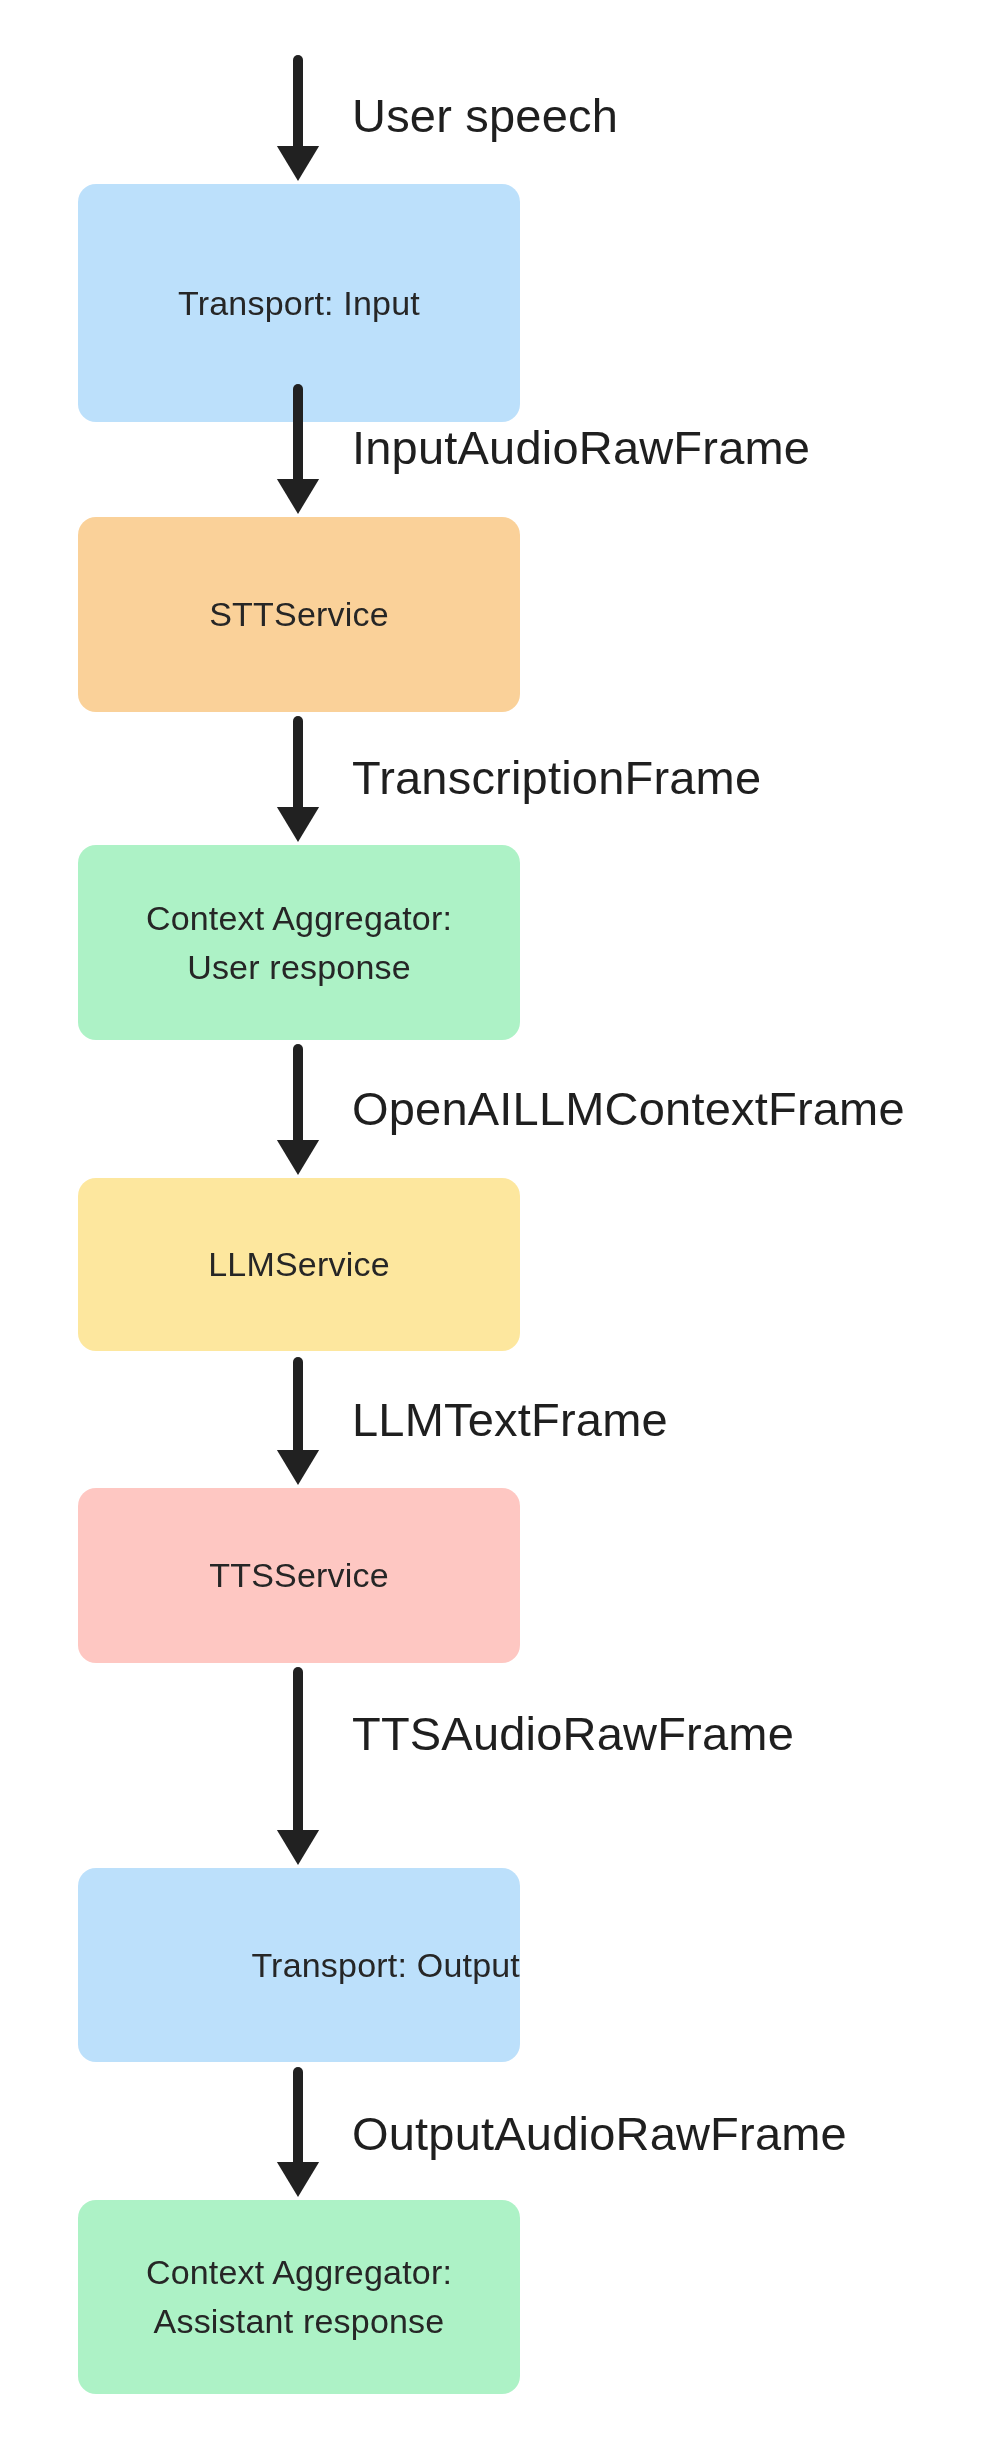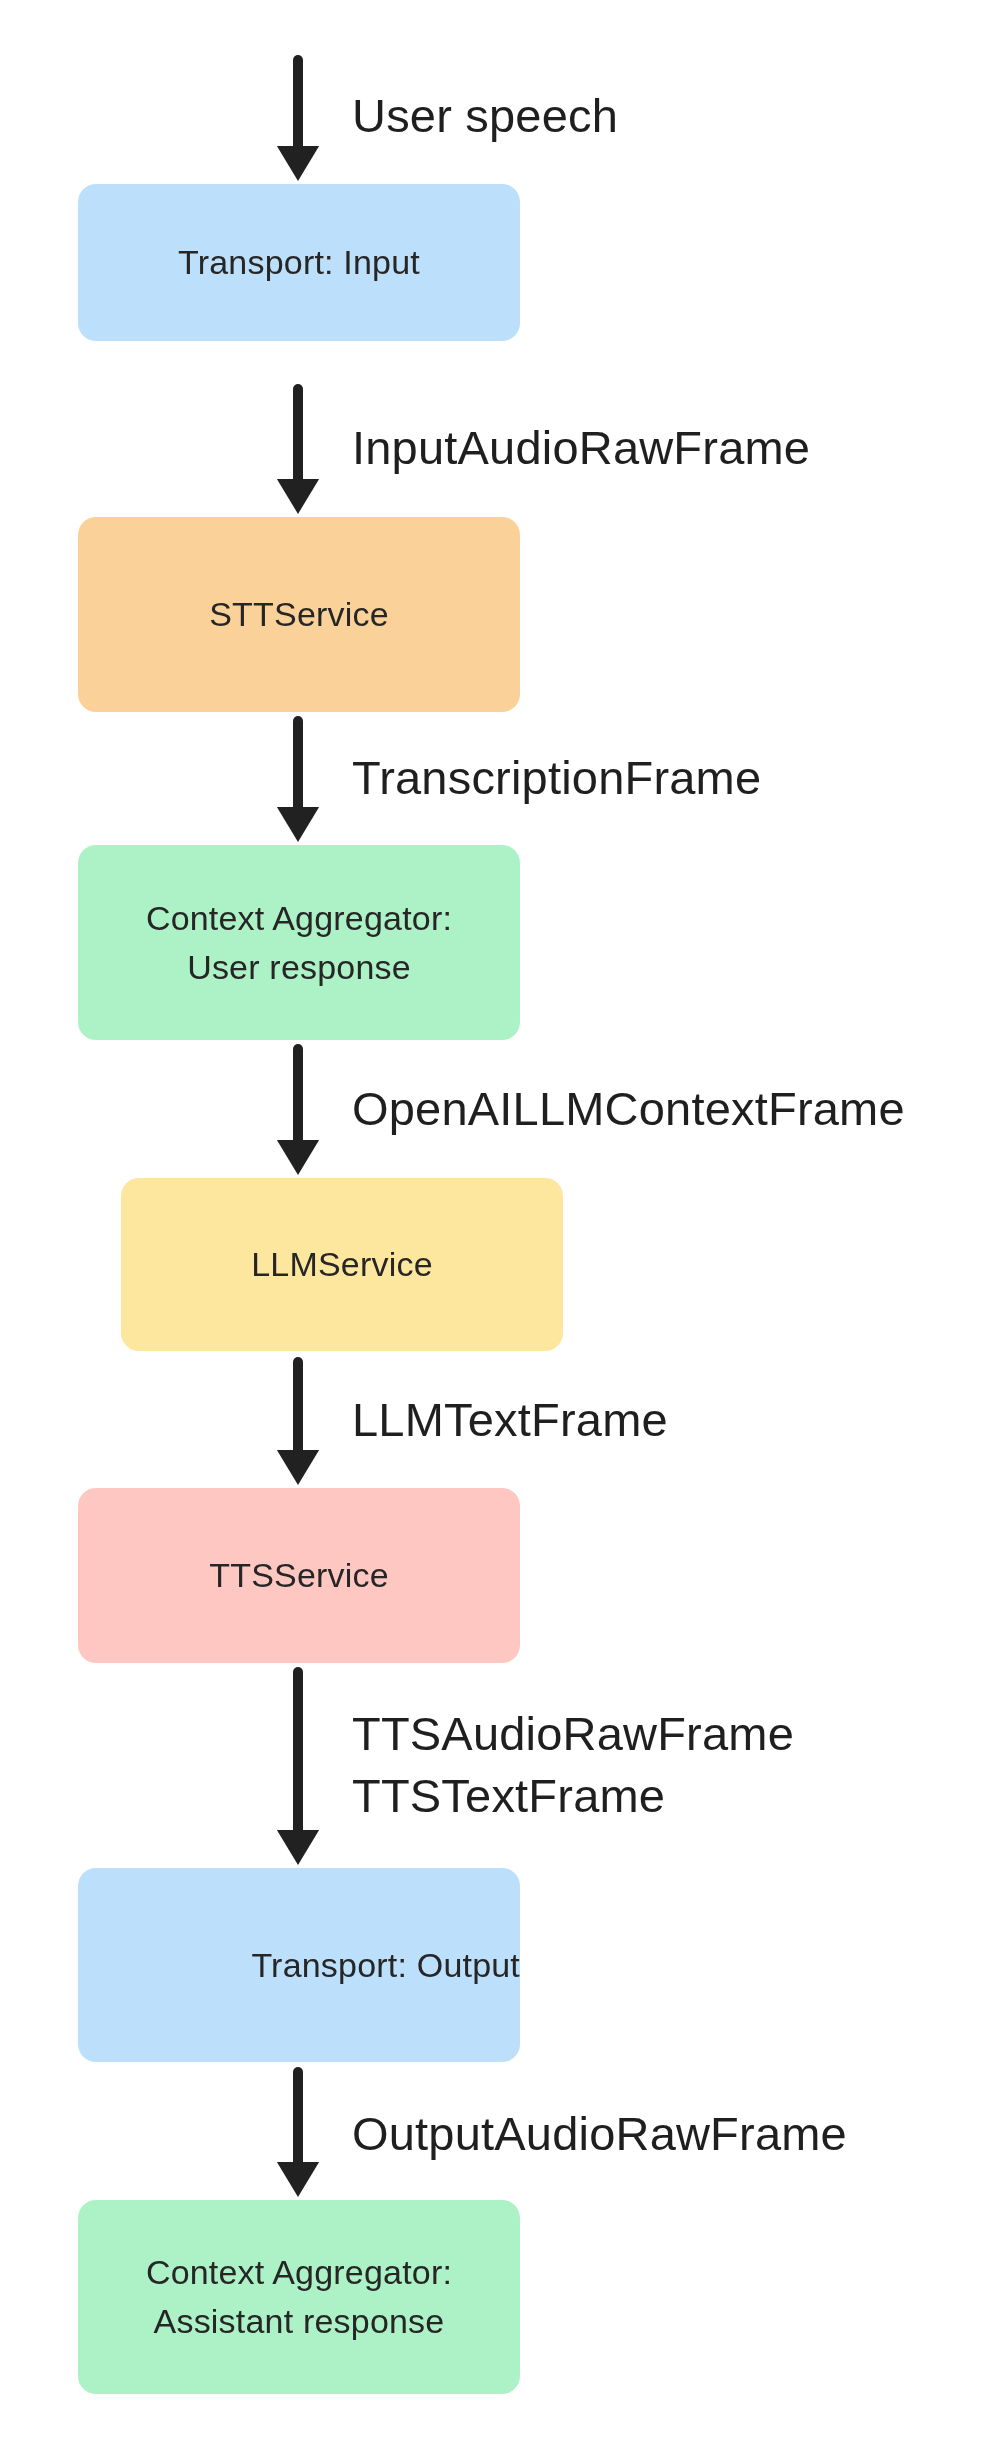--- a/index.html
+++ b/index.html
@@ -21,24 +21,24 @@
     display: flex;
     flex-direction: column;
     align-items: center;
     justify-content: center;
     text-align: center;
     font-size: 34px;
     line-height: 49px;
     color: #262626;
     letter-spacing: 0.2px;
   }
-  .n1 { top: 184px;  height: 157px; }
+  .n1 { top: 184px;  height: 238px; }
   .n2 { top: 517px;  height: 195px; }
   .n3 { top: 845px;  height: 195px; }
-  .n4 { top: 1178px; height: 173px; margin-left: 43px; }
+  .n4 { top: 1178px; height: 173px; }
   .n5 { top: 1488px; height: 175px; }
   .n6 { top: 1868px; height: 194px; }
   .n7 { top: 2200px; height: 194px; }
 
   
   .arrow {
     position: absolute;
     left: 276px;
     width: 44px;
   }
@@ -151,21 +151,20 @@
   <div class="node n5" style="background-color: rgb(254, 199, 194);">
     <span>TTSService</span>
   </div>
 
   <div class="arrow a6">
     <div class="shaft" style="background-color: rgb(33, 33, 33);"></div>
     <div class="head" style="background-color: rgb(33, 33, 33);"></div>
   </div>
   <div class="elabel l6">
     <div>TTSAudioRawFrame</div>
-    <div>TTSTextFrame</div>
   </div>
 
   <div class="node n6" style="background-color: rgb(188, 224, 251); align-items: flex-end;">
     <span>Transport: Output</span>
   </div>
 
   <div class="arrow a7">
     <div class="shaft" style="background-color: rgb(33, 33, 33);"></div>
     <div class="head" style="background-color: rgb(33, 33, 33);"></div>
   </div>

